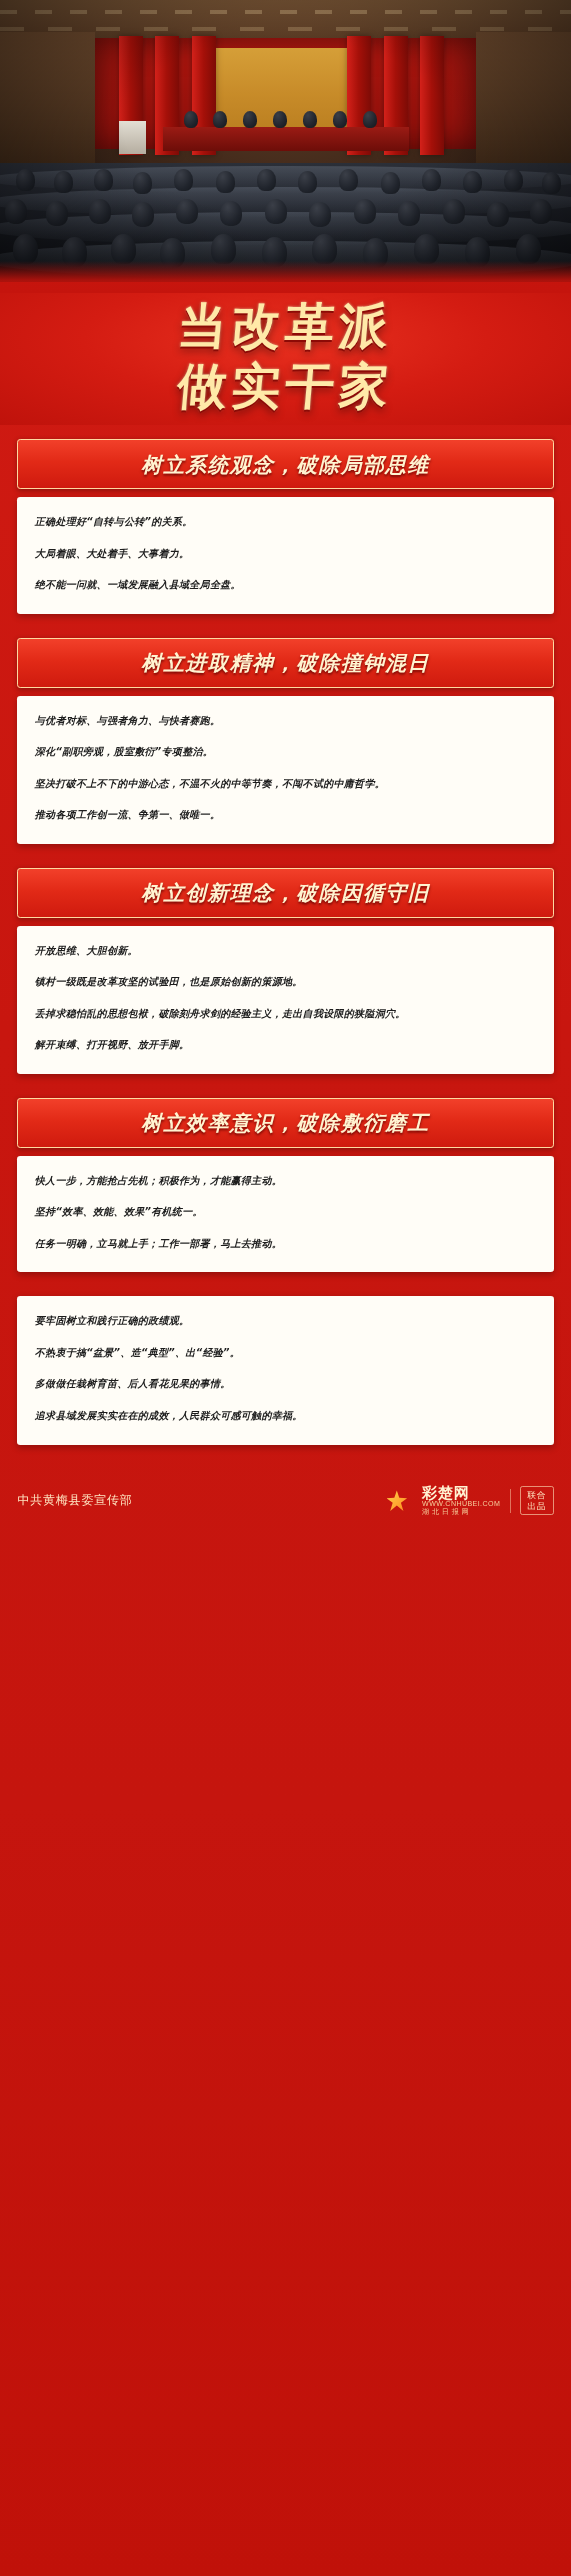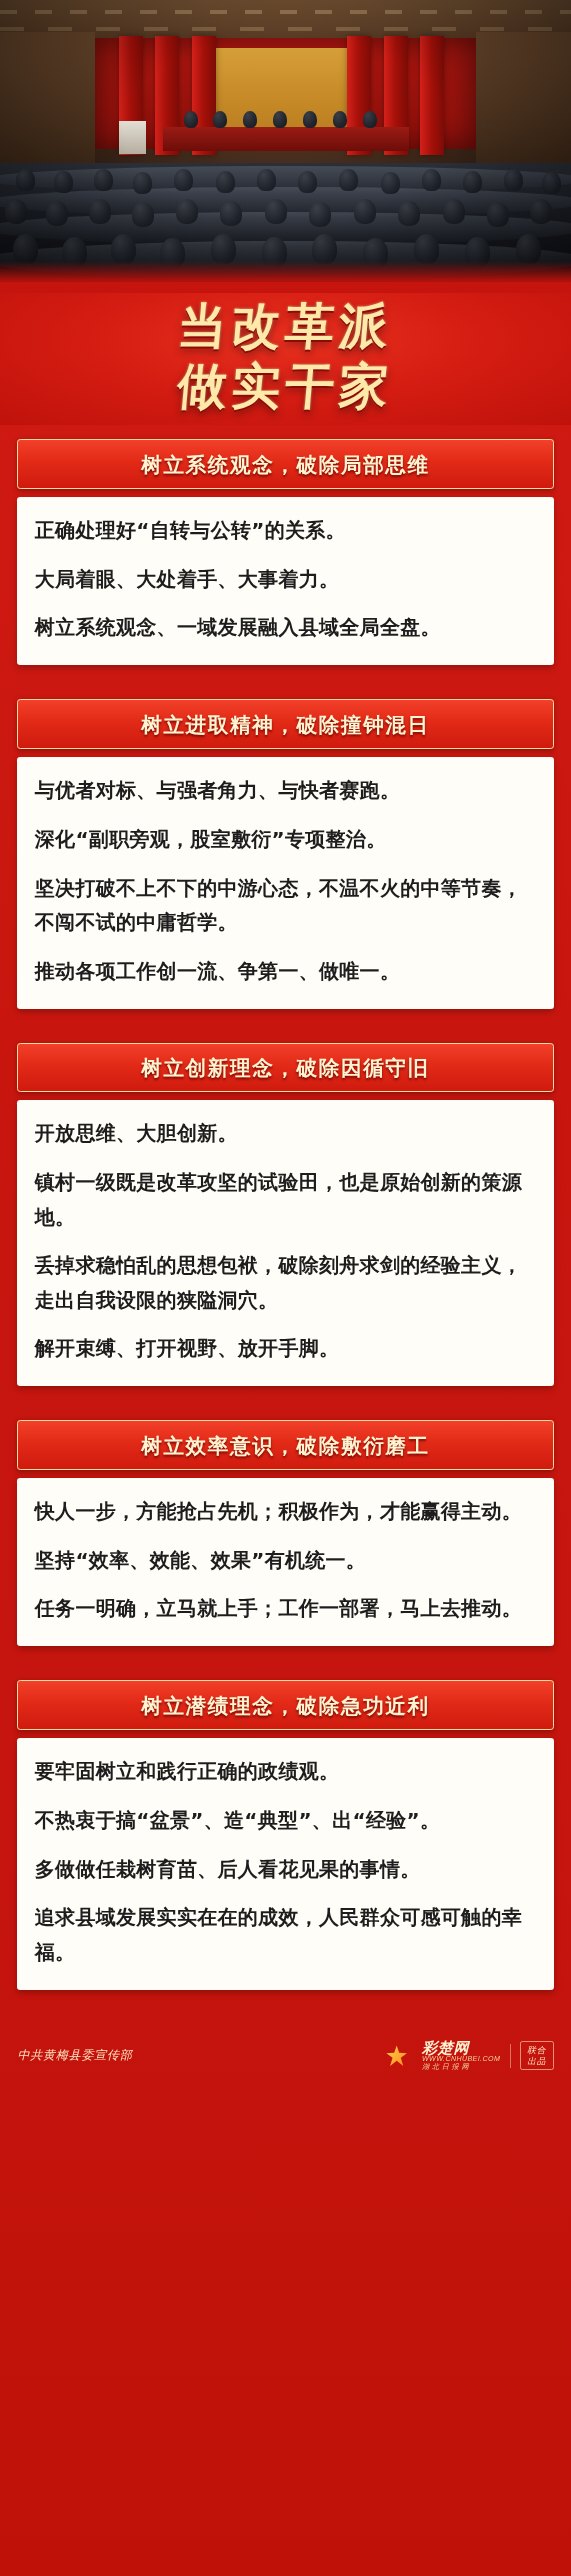--- a/index.html
+++ b/index.html
@@ -113,21 +113,22 @@
       0 4px 8px rgba(0,0,0,.45),
       0 0 2.4px rgba(255,245,200,.8);
   }
   .hl-1 { font-size: 49px; transform: skewX(-5deg); }
   .hl-2 { font-size: 49px; transform: skewX(-5deg); margin-top: 4.8px; }
   
   .sections {
     padding: 14.3px 17.4px 0;
   }
   .section {
-    margin-bottom: 34px;
+    margin-bottom: 24px;
+    font-style: italic;
   }
   .sec-head {
     background: linear-gradient(180deg, #f2402a 0%, #e22a17 45%, #cf1a0e 100%);
     border: 1.6px solid #ffd9a0;
     border-radius: 3.2px;
     padding: 10.3px 6.3px 9.5px;
     text-align: center;
     box-shadow: 0 1.6px 4.8px rgba(0,0,0,.30);
   }
   .sec-head-text {
@@ -142,33 +143,32 @@
     background: #fffdf7;
     border-radius: 3.2px;
     margin-top: 8px;
     padding: 16px 17.4px 6.3px;
     box-shadow: 0 2.4px 6.3px rgba(0,0,0,.25);
   }
   .sec-item {
     color: #1d1d1d;
     font-family: "DejaVu Sans", sans-serif;
     font-weight: bold;
-    font-size: 20px;
+    font-size: 10px;
     line-height: 1.72;
     margin-bottom: 14.3px;
     letter-spacing: 0.3px;
   }
   
   .footer {
     margin-top: 6.3px;
     padding: 16px 17.4px 20.6px;
     display: flex;
     align-items: center;
     justify-content: space-between;
-    font-style: italic;
   }
   .footer-left {
     color: #ffe6c2;
     font-family: "DejaVu Sans", sans-serif;
     font-size: 12px;
     letter-spacing: 0.8px;
   }
   .footer-right {
     display: flex;
     align-items: center;
@@ -300,21 +300,21 @@
 
   <div class="sections">
 
     <div class="section">
       <div class="sec-head">
         <div class="sec-head-text">树立系统观念，破除局部思维</div>
       </div>
       <div class="sec-body">
         <div class="sec-item">正确处理好“自转与公转”的关系。</div>
         <div class="sec-item">大局着眼、大处着手、大事着力。</div>
-        <div class="sec-item">树立系统观念、一域发展融入县域全局全盘。</div>
+        <div class="sec-item">绝不能一问就、一域发展融入县域全局全盘。</div>
       </div>
     </div>
 
     <div class="section">
       <div class="sec-head">
         <div class="sec-head-text">树立进取精神，破除撞钟混日</div>
       </div>
       <div class="sec-body">
         <div class="sec-item">与优者对标、与强者角力、与快者赛跑。</div>
         <div class="sec-item">深化“副职旁观，股室敷衍”专项整治。</div>
@@ -340,23 +340,20 @@
         <div class="sec-head-text">树立效率意识，破除敷衍磨工</div>
       </div>
       <div class="sec-body">
         <div class="sec-item">快人一步，方能抢占先机；积极作为，才能赢得主动。</div>
         <div class="sec-item">坚持“效率、效能、效果”有机统一。</div>
         <div class="sec-item">任务一明确，立马就上手；工作一部署，马上去推动。</div>
       </div>
     </div>
 
     <div class="section">
-      <div class="sec-head">
-        <div class="sec-head-text">树立潜绩理念，破除急功近利</div>
-      </div>
       <div class="sec-body">
         <div class="sec-item">要牢固树立和践行正确的政绩观。</div>
         <div class="sec-item">不热衷于搞“盆景”、造“典型”、出“经验”。</div>
         <div class="sec-item">多做做任栽树育苗、后人看花见果的事情。</div>
         <div class="sec-item">追求县域发展实实在在的成效，人民群众可感可触的幸福。</div>
       </div>
     </div>
 
   </div>
 

